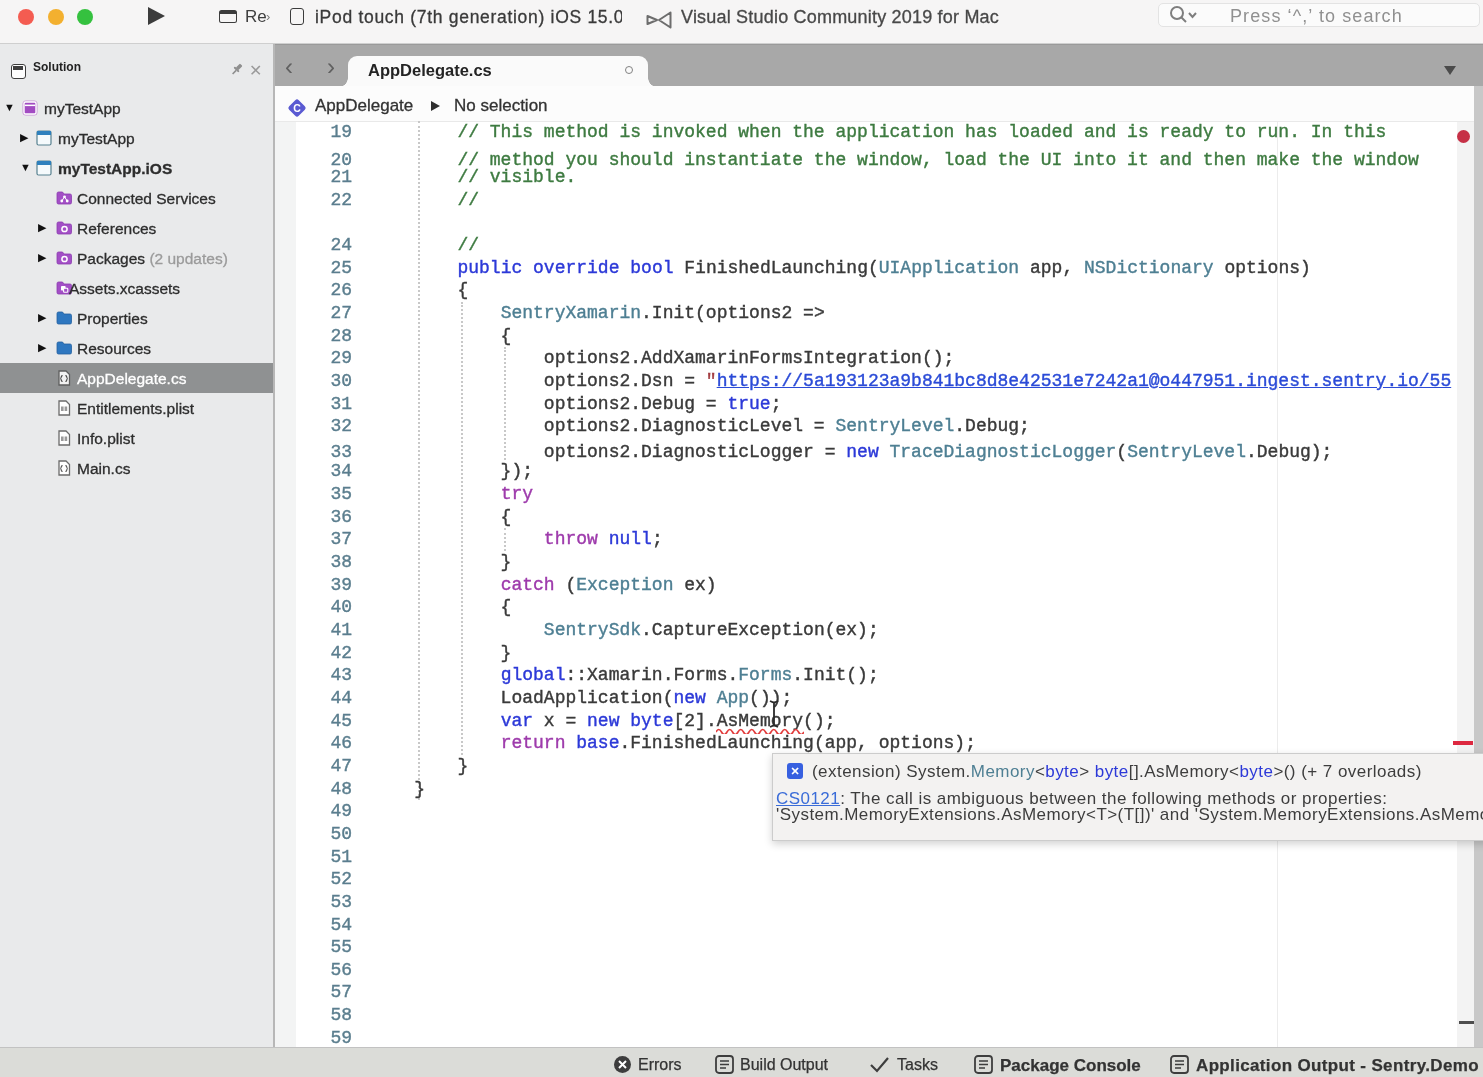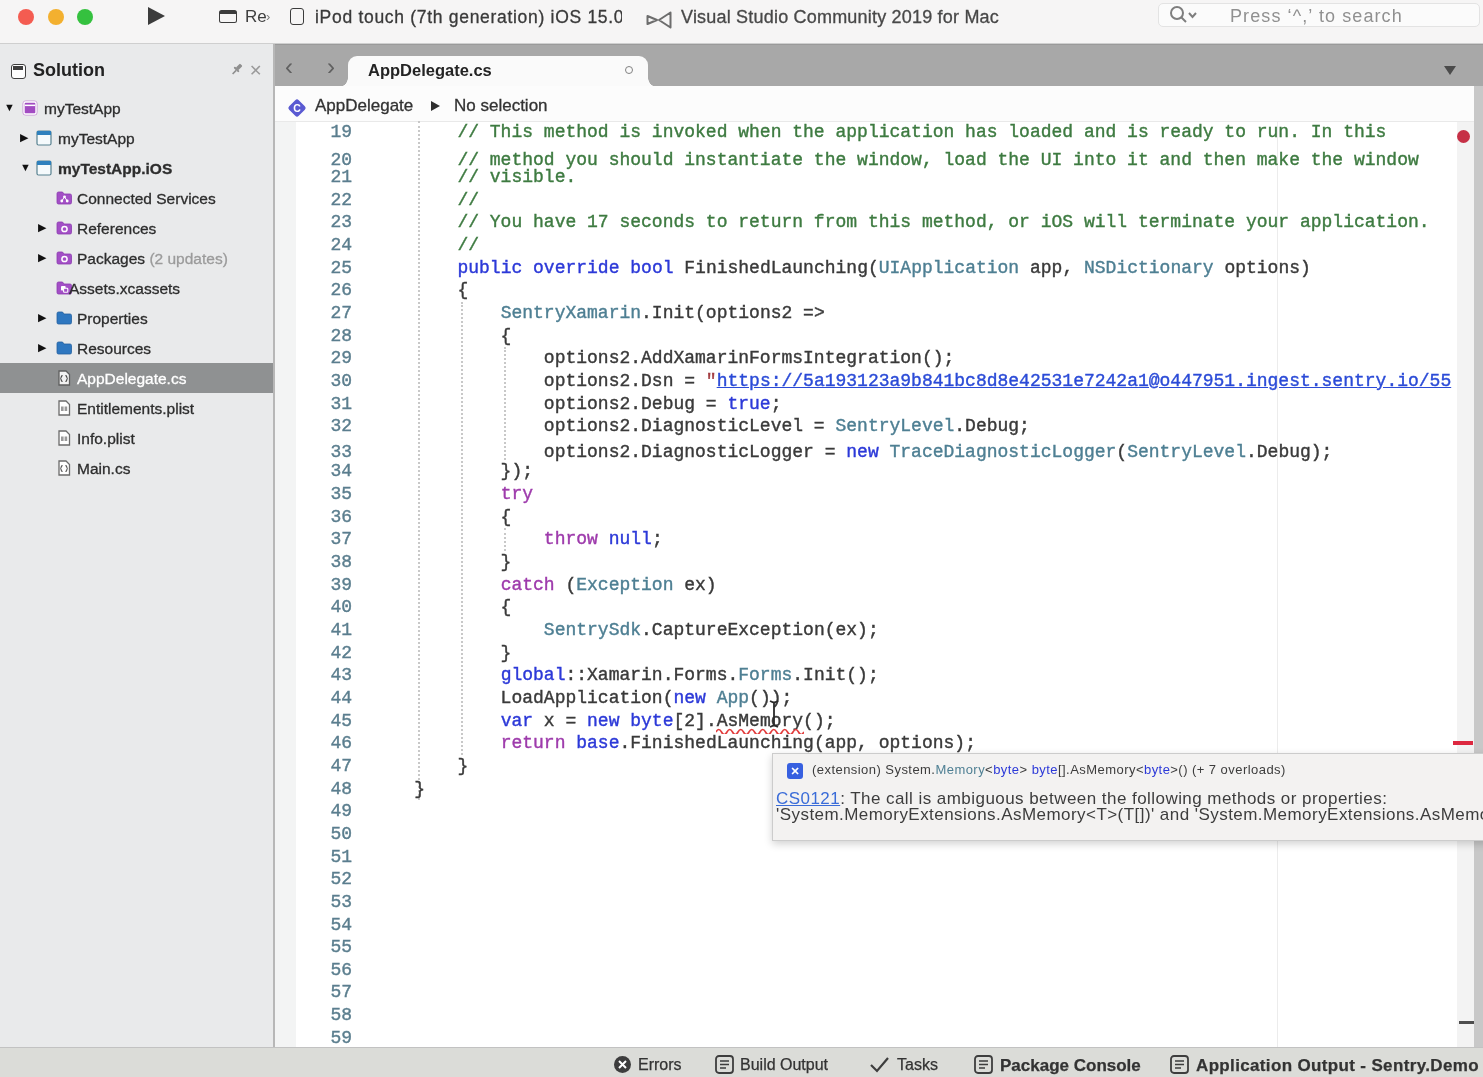--- a/index.html
+++ b/index.html
@@ -22,21 +22,21 @@
 #search { position:absolute; left:1158px; top:3px; width:322px; height:24px;
   background:#fbfbfb; border:1px solid #e3e3e3; border-radius:5px; }
 #searchicon { position:absolute; left:1168px; top:4px; }
 #searchtext { position:absolute; left:1230px; top:6px; font-size:18px; letter-spacing:1.1px; color:#909090; }
 
 #sidebar { position:absolute; left:0; top:44px; width:273px; height:1003px; background:#e9eaeb; }
 #solhead { position:absolute; left:0; top:13px; width:273px; height:28px; }
 #solicon { position:absolute; left:11px; top:7px; width:15px; height:15px; border:1.6px solid #3e3e3e;
   border-radius:3px; background:#fdfdfd; }
 #solicon::before { content:""; position:absolute; left:0.5px; top:0.5px; width:10.7px; height:4px; background:#3e3e3e; }
-#soltext { position:absolute; left:33px; top:3px; font-size:18px; font-weight:bold; color:#222; }
+#soltext { position:absolute; left:33px; top:3px; font-size:12px; font-weight:bold; color:#222; }
 #pin { position:absolute; left:230px; top:5px; }
 #xclose { position:absolute; left:249px; top:4px; color:#9a9a9a; font-size:16px; }
 .trow { position:absolute; left:0; width:273px; height:30px; font-size:15.5px; color:#2d2d2d; }
 .trow.sel { background:#8f9192; }
 .arr { position:absolute; top:8px; font-size:11px; color:#111; }
 .ticon { position:absolute; top:7px; }
 .ticon svg { display:block; }
 .ttext { position:absolute; top:7px; white-space:nowrap; -webkit-text-stroke:0.3px; }
 .dim2 { color:#9b9b9b; }
 #vdiv { position:absolute; left:273px; top:44px; width:2px; height:1003px; background:#b7b7b7; }
@@ -82,21 +82,21 @@
 #rightcol { position:absolute; left:1457px; top:122px; width:17px; height:925px; background:#f3f3f3; }
 #reddot { position:absolute; left:1457px; top:130px; width:13px; height:13px; border-radius:50%; background:#c63046; }
 #reddash { position:absolute; left:1453px; top:741px; width:20px; height:4px; background:#dd2940; }
 #darkdash { position:absolute; left:1459px; top:1021px; width:18px; height:2.5px; background:#4e4e4e; }
 #edgestrip { position:absolute; left:1474px; top:86px; width:9px; height:961px; background:#c8c8c8; }
 
 #tooltip { position:absolute; left:772px; top:753px; width:730px; height:88px;
   background:#f3f2f1; border:1px solid #cccccc; box-shadow:0 3px 8px rgba(0,0,0,0.18); overflow:hidden; }
 #tt-icon { position:absolute; left:14px; top:9px; width:16px; height:16px; border-radius:3px;
   background:#3760e0; color:#fff; font-size:11px; font-weight:bold; text-align:center; line-height:16px; }
-#tt-l1 { position:absolute; left:39px; top:8px; font-size:13px; letter-spacing:0.45px; color:#3d3d3d; white-space:nowrap; }
+#tt-l1 { position:absolute; left:39px; top:8px; font-size:17px; letter-spacing:0.45px; color:#3d3d3d; white-space:nowrap; }
 #tt-l1 b { font-weight:normal; color:#2c39d8; } #tt-l1 u { text-decoration:none; color:#4e7f93; }
 #tt-p2 { position:absolute; left:3px; top:37px; font-size:17px; letter-spacing:0.45px; line-height:15.5px; color:#3d3d3d; white-space:nowrap; }
 #cslink { color:#3a6cd8; text-decoration:underline; }
 
 #bottombar { position:absolute; left:0; top:1047px; width:1483px; height:30px;
   background:#dbdcd8; border-top:1px solid #c2c2c2; }
 .bbi { -webkit-text-stroke:0.25px; position:absolute; top:8px; font-size:16px; color:#333; white-space:nowrap; }
 .bbb { font-weight:bold; font-size:17px; }
 .bicon { position:absolute; top:7px; }
 </style></head>
@@ -291,21 +291,20 @@
   <div id="bpmargin"></div>
   <div id="colruler"></div>
 <div class="ig" style="left:142.5px;top:-1.3px;height:679.5px"></div>
 <div class="ig" style="left:185.7px;top:179.9px;height:453.0px"></div>
 <div class="ig" style="left:228.9px;top:225.2px;height:113.2px"></div>
 <div class="ig" style="left:228.9px;top:406.4px;height:22.6px"></div>
 <div class="ln" style="top:-1.3px"><span class="num">19</span><span class="cd"><i class="c">        // This method is invoked when the application has loaded and is ready to run. In this</i></span></div>
 <div class="ln" style="top:27px"><span class="num">20</span><span class="cd"><i class="c">        // method you should instantiate the window, load the UI into it and then make the window</i></span></div>
 <div class="ln" style="top:44.0px"><span class="num">21</span><span class="cd"><i class="c">        // visible.</i></span></div>
 <div class="ln" style="top:66.6px"><span class="num">22</span><span class="cd"><i class="c">        //</i></span></div>
-<div class="ln" style="top:89.3px"><span class="num">23</span><span class="cd"><i class="c">        // You have 17 seconds to return from this method, or iOS will terminate your application.</i></span></div>
 <div class="ln" style="top:112.0px"><span class="num">24</span><span class="cd"><i class="c">        //</i></span></div>
 <div class="ln" style="top:134.6px"><span class="num">25</span><span class="cd"><i class="d">        </i><i class="k">public</i><i class="d"> </i><i class="k">override</i><i class="d"> </i><i class="k">bool</i><i class="d"> FinishedLaunching(</i><i class="t">UIApplication</i><i class="d"> app, </i><i class="t">NSDictionary</i><i class="d"> options)</i></span></div>
 <div class="ln" style="top:157.2px"><span class="num">26</span><span class="cd"><i class="d">        {</i></span></div>
 <div class="ln" style="top:179.9px"><span class="num">27</span><span class="cd"><i class="d">            </i><i class="t">SentryXamarin</i><i class="d">.Init(options2 =&gt;</i></span></div>
 <div class="ln" style="top:202.6px"><span class="num">28</span><span class="cd"><i class="d">            {</i></span></div>
 <div class="ln" style="top:225.2px"><span class="num">29</span><span class="cd"><i class="d">                options2.AddXamarinFormsIntegration();</i></span></div>
 <div class="ln" style="top:247.8px"><span class="num">30</span><span class="cd"><i class="d">                options2.Dsn = </i><i class="s">"</i><i class="u">https://5a193123a9b841bc8d8e42531e7242a1@o447951.ingest.sentry.io/55</i></span></div>
 <div class="ln" style="top:270.5px"><span class="num">31</span><span class="cd"><i class="d">                options2.Debug = </i><i class="k">true</i><i class="d">;</i></span></div>
 <div class="ln" style="top:293.1px"><span class="num">32</span><span class="cd"><i class="d">                options2.DiagnosticLevel = </i><i class="t">SentryLevel</i><i class="d">.Debug;</i></span></div>
 <div class="ln" style="top:319px"><span class="num">33</span><span class="cd"><i class="d">                options2.DiagnosticLogger = </i><i class="k">new</i><i class="d"> </i><i class="t">TraceDiagnosticLogger</i><i class="d">(</i><i class="t">SentryLevel</i><i class="d">.Debug);</i></span></div>

